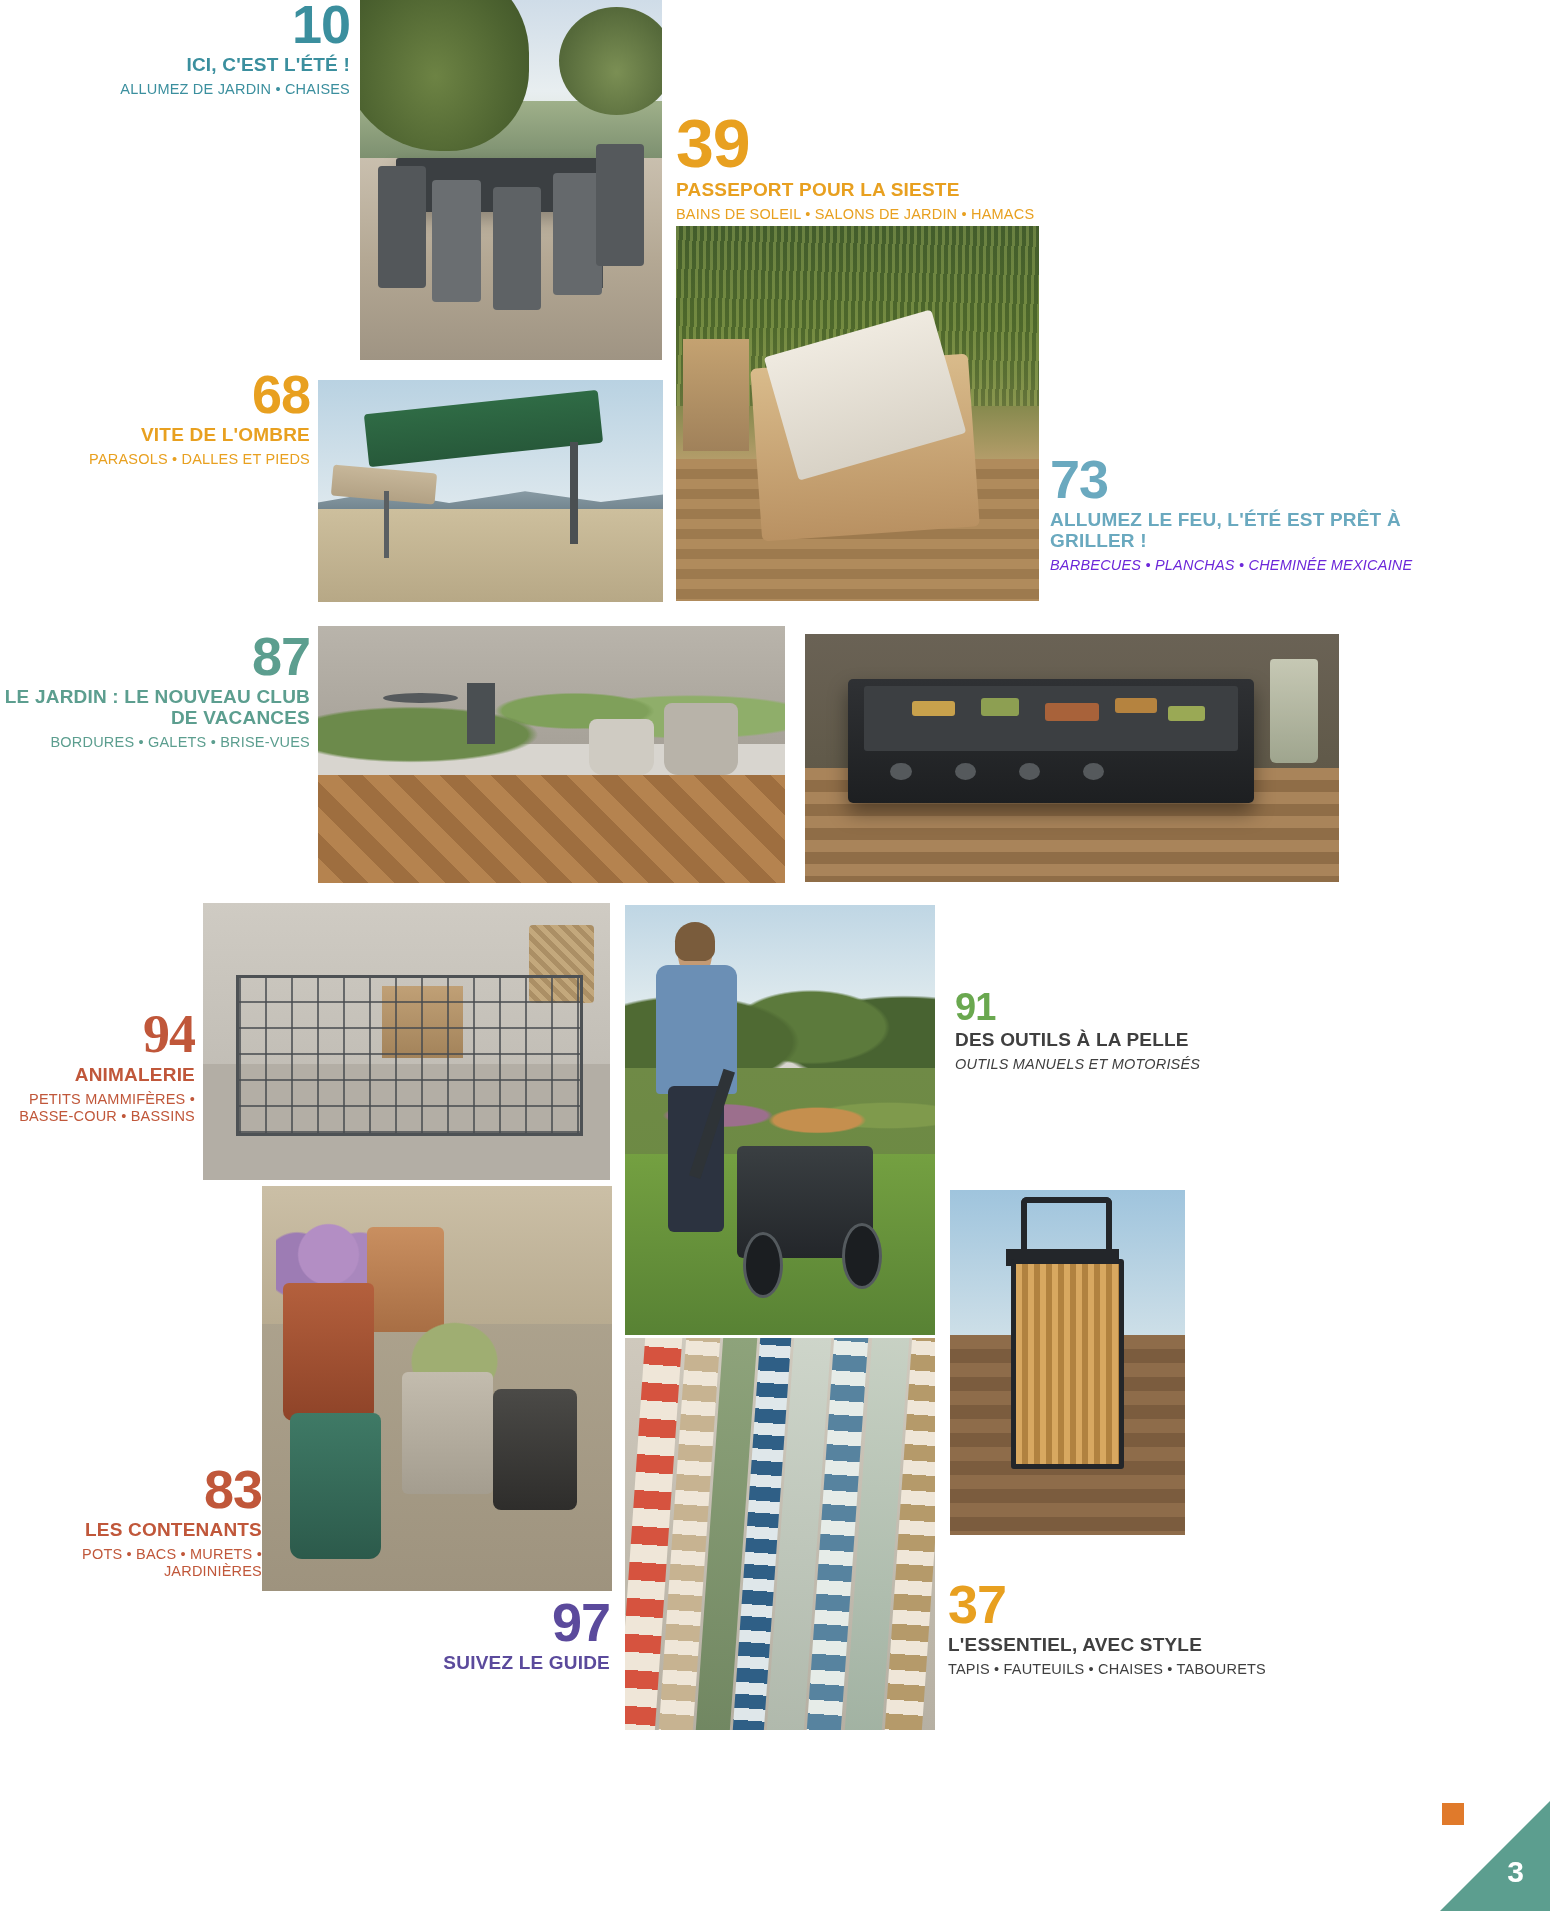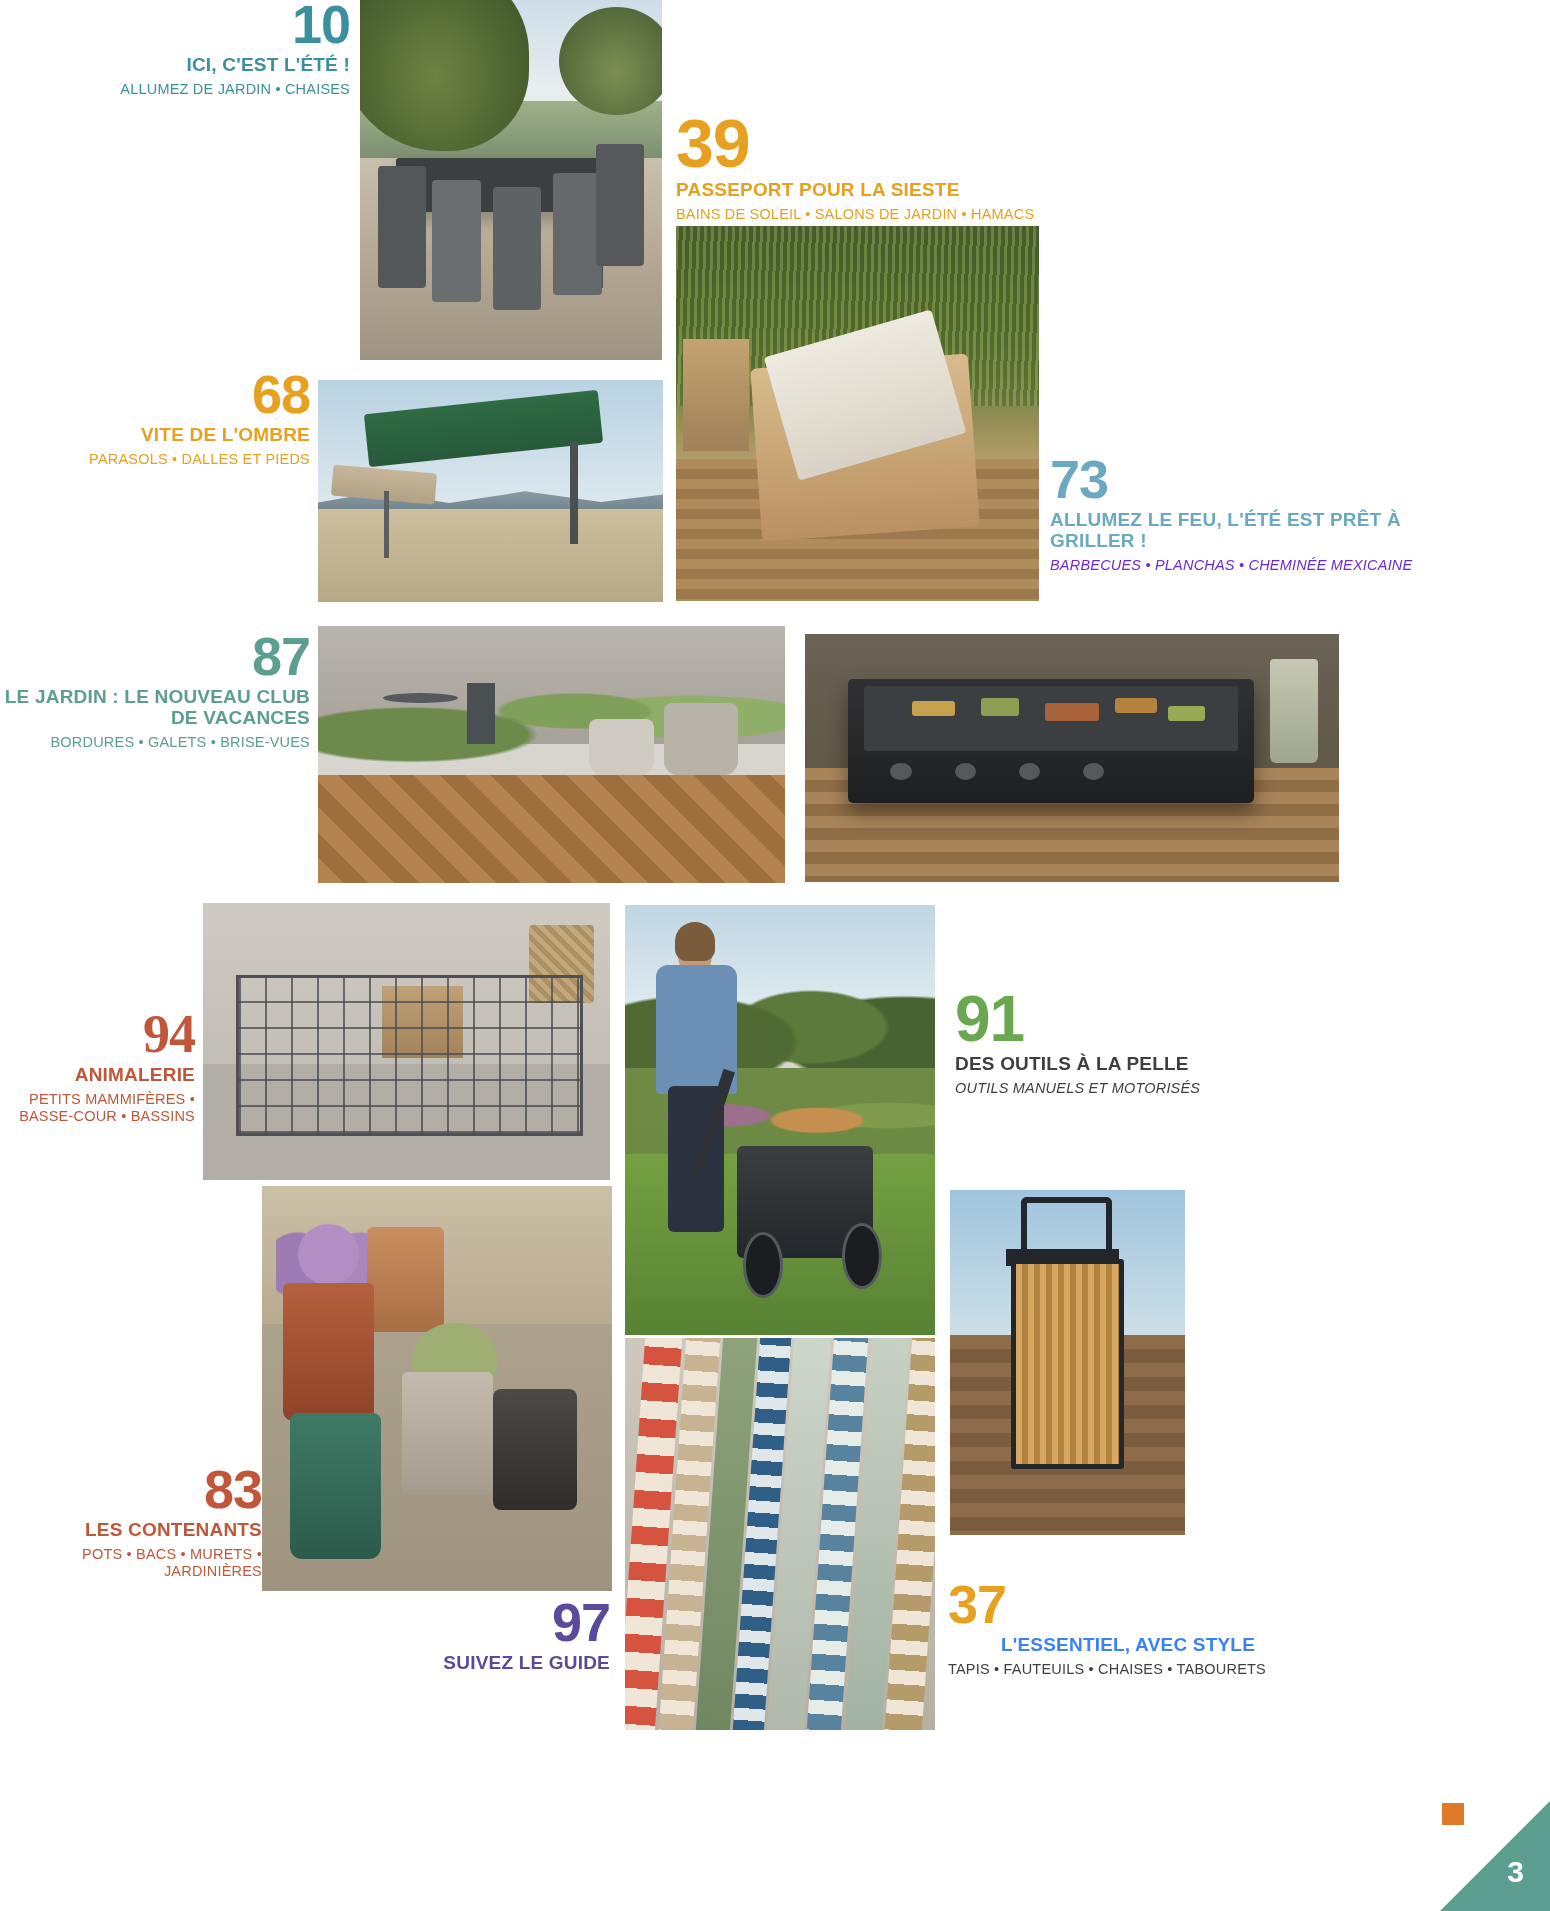--- a/index.html
+++ b/index.html
@@ -418,40 +418,40 @@
     <div class="sub" style="font-size:14.5px; color:#5c9e8f; margin-top:6px;">BORDURES • GALETS • BRISE-VUES</div>
   </div>
 
   <div class="entry right-al" style="left:0px; top:1010px; width:195px;">
     <div class="num" style="font-size:54px; color:#c0573a;font-family:Liberation Serif, serif;">94</div>
     <div class="title" style="font-size:19px; color:#c0573a; margin-top:4px;">ANIMALERIE</div>
     <div class="sub" style="font-size:14.5px; color:#c0573a; margin-top:6px;">PETITS MAMMIFÈRES • BASSE-COUR • BASSINS</div>
   </div>
 
   <div class="entry left-al" style="left:955px; top:990px; width:380px;">
-    <div class="num" style="font-size:64px; color:#6aa84f;">91</div>
+    <div class="num" style="font-size:38px; color:#6aa84f;">91</div>
     <div class="title" style="font-size:19px; color:#3f3f3f; margin-top:4px;">DES OUTILS À LA PELLE</div>
     <div class="sub" style="font-size:14.5px; color:#3f3f3f; margin-top:6px;font-style:italic;">OUTILS MANUELS ET MOTORISÉS</div>
   </div>
 
 
   <div class="entry right-al" style="left:0px; top:1465px; width:262px;">
     <div class="num" style="font-size:54px; color:#c0573a;">83</div>
     <div class="title" style="font-size:19px; color:#c0573a; margin-top:4px;">LES CONTENANTS</div>
     <div class="sub" style="font-size:14.5px; color:#c0573a; margin-top:6px;">POTS • BACS • MURETS • JARDINIÈRES</div>
   </div>
 
   <div class="entry right-al" style="left:300px; top:1598px; width:310px;">
     <div class="num" style="font-size:54px; color:#5b4a9c;">97</div>
     <div class="title" style="font-size:19px; color:#5b4a9c; margin-top:4px;">SUIVEZ LE GUIDE</div>
   </div>
 
   <div class="entry left-al" style="left:948px; top:1580px; width:360px;">
     <div class="num" style="font-size:54px; color:#e8a020;">37</div>
-    <div class="title" style="font-size:19px; color:#3b82f6; margin-top:4px;text-align:center;">L'ESSENTIEL, AVEC STYLE</div>
+    <div class="title" style="font-size:19px; color:#404040; margin-top:4px;">L'ESSENTIEL, AVEC STYLE</div>
     <div class="sub" style="font-size:14.5px; color:#3f3f3f; margin-top:6px;">TAPIS • FAUTEUILS • CHAISES • TABOURETS</div>
   </div>
 
   <div class="corner">
     <div class="tab"></div>
     <div class="fold"></div>
     <div class="pnum">3</div>
   </div>
 
 </div>

